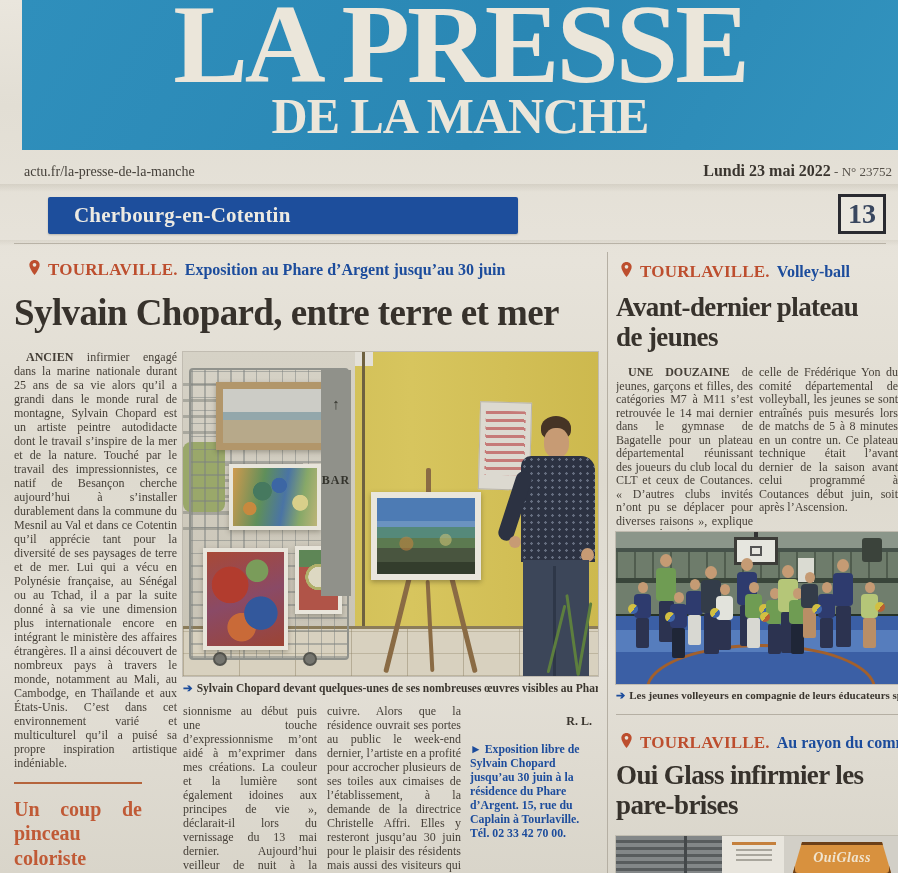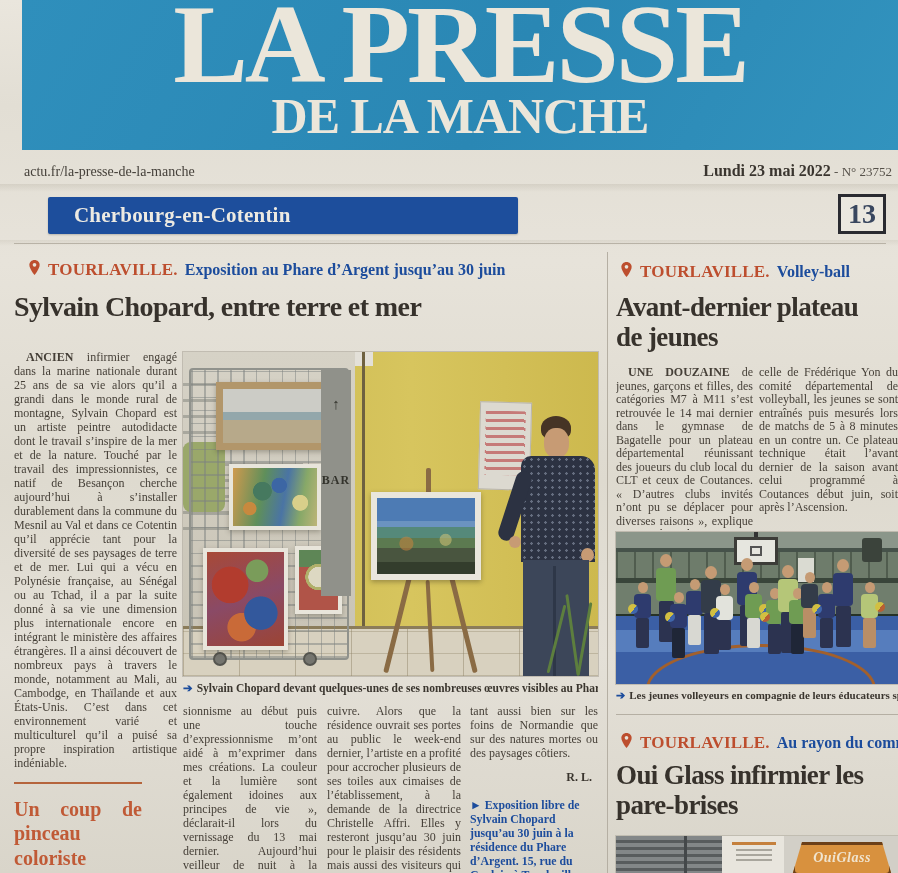--- a/index.html
+++ b/index.html
@@ -188,21 +188,21 @@
   <div class="vdiv"></div>
 
   <div class="kicker" style="left:28px;top:259px;">
     <span><svg width="13" height="17" viewBox="0 0 24 30">
           <path d="M12 1C6.5 1 2.5 5 2.5 10.3 2.5 17 12 29 12 29s9.5-12 9.5-18.7C21.5 5 17.5 1 12 1z" fill="#bd4e2e"></path>
           <circle cx="12" cy="10" r="3.4" fill="#e8e4da"></circle>
         </svg></span>
     <span class="loc">TOURLAVILLE.</span>
     <span class="topic">Exposition au Phare d’Argent jusqu’au 30 juin</span>
   </div>
-  <div class="headline" style="left:14px;top:291px;font-size:28px;">Sylvain Chopard, entre terre et mer</div>
+  <div class="headline" style="left:14px;top:291px;font-size:37px;">Sylvain Chopard, entre terre et mer</div>
 
   <div class="col" style="left:14px;top:350px;width:163px;height:523px;">
     <p class="indent"><span class="lead">ANCIEN</span><span> infirmier engagé dans la marine nationale durant 25 ans de sa vie alors qu’il a grandi dans le monde rural de montagne, Sylvain Chopard est un artiste peintre autodidacte dont le travail s’inspire de la mer et de la nature. Touché par le travail des impressionnistes, ce natif de Besançon cherche aujourd’hui à s’installer durablement dans la commune du Mesnil au Val et dans ce Cotentin qu’il apprécie tant pour la diversité de ses paysages de terre et de mer. Lui qui a vécu en Polynésie française, au Sénégal ou au Tchad, il a par la suite donné à sa vie une dimension plus internationale encore en intégrant le ministère des affaires étrangères. Il a ainsi découvert de nombreux pays à travers le monde, notamment au Mali, au Cambodge, en Thaïlande et aux États-Unis. C’est dans cet environnement varié et multiculturel qu’il a puisé sa propre inspiration artistique indéniable.</span></p>
     <div class="subhead-block">
       <div class="subhead">Un coup de pinceau coloriste</div>
     </div>
 
   </div>
 
   <div class="photo1">
@@ -251,21 +251,20 @@
     <span class="arr">➔</span><span>Sylvain Chopard devant quelques-unes de ses nombreuses œuvres visibles au Phare d’Argent.</span>
   </div>
 
   <div class="col" style="left:183px;top:704px;width:134px;height:169px;">
     <p>sionnisme au début puis une touche d’expressionnisme m’ont aidé à m’exprimer dans mes créations. La couleur et la lumière sont également idoines aux principes de vie », déclarait-il lors du vernissage du 13 mai dernier. Aujourd’hui veilleur de nuit à la résidence du Phare d’Argent, Sylvain Chopard est par ailleurs sculpteur sur pierre et il crée aussi des œuvres en zinc ou en</p>
   </div>
   <div class="col" style="left:327px;top:704px;width:134px;height:169px;">
     <p>cuivre. Alors que la résidence ouvrait ses portes au public le week-end dernier, l’artiste en a profité pour accrocher plusieurs de ses toiles aux cimaises de l’établissement, à la demande de la directrice Christelle Affri. Elles y resteront jusqu’au 30 juin pour le plaisir des résidents mais aussi des visiteurs qui pourront admirer librement ses créations nouvelles ou plus anciennes, por-</p>
   </div>
   <div class="col" style="left:470px;top:704px;width:128px;height:169px;">
-    <p>tant aussi bien sur les foins de Normandie que sur des natures mortes ou des paysages côtiers.</p>
     <div class="byline">R. L.</div>
     <div class="note">
       <span>►</span> <span>Exposition libre de Sylvain Chopard jusqu’au 30 juin à la résidence du Phare d’Argent. 15, rue du Caplain à Tourlaville. Tél. 02 33 42 70 00.</span>
     </div>
   </div>
 
   <div class="kicker" style="left:620px;top:261px;">
     <span><svg width="13" height="17" viewBox="0 0 24 30">
           <path d="M12 1C6.5 1 2.5 5 2.5 10.3 2.5 17 12 29 12 29s9.5-12 9.5-18.7C21.5 5 17.5 1 12 1z" fill="#bd4e2e"></path>
           <circle cx="12" cy="10" r="3.4" fill="#e8e4da"></circle>

